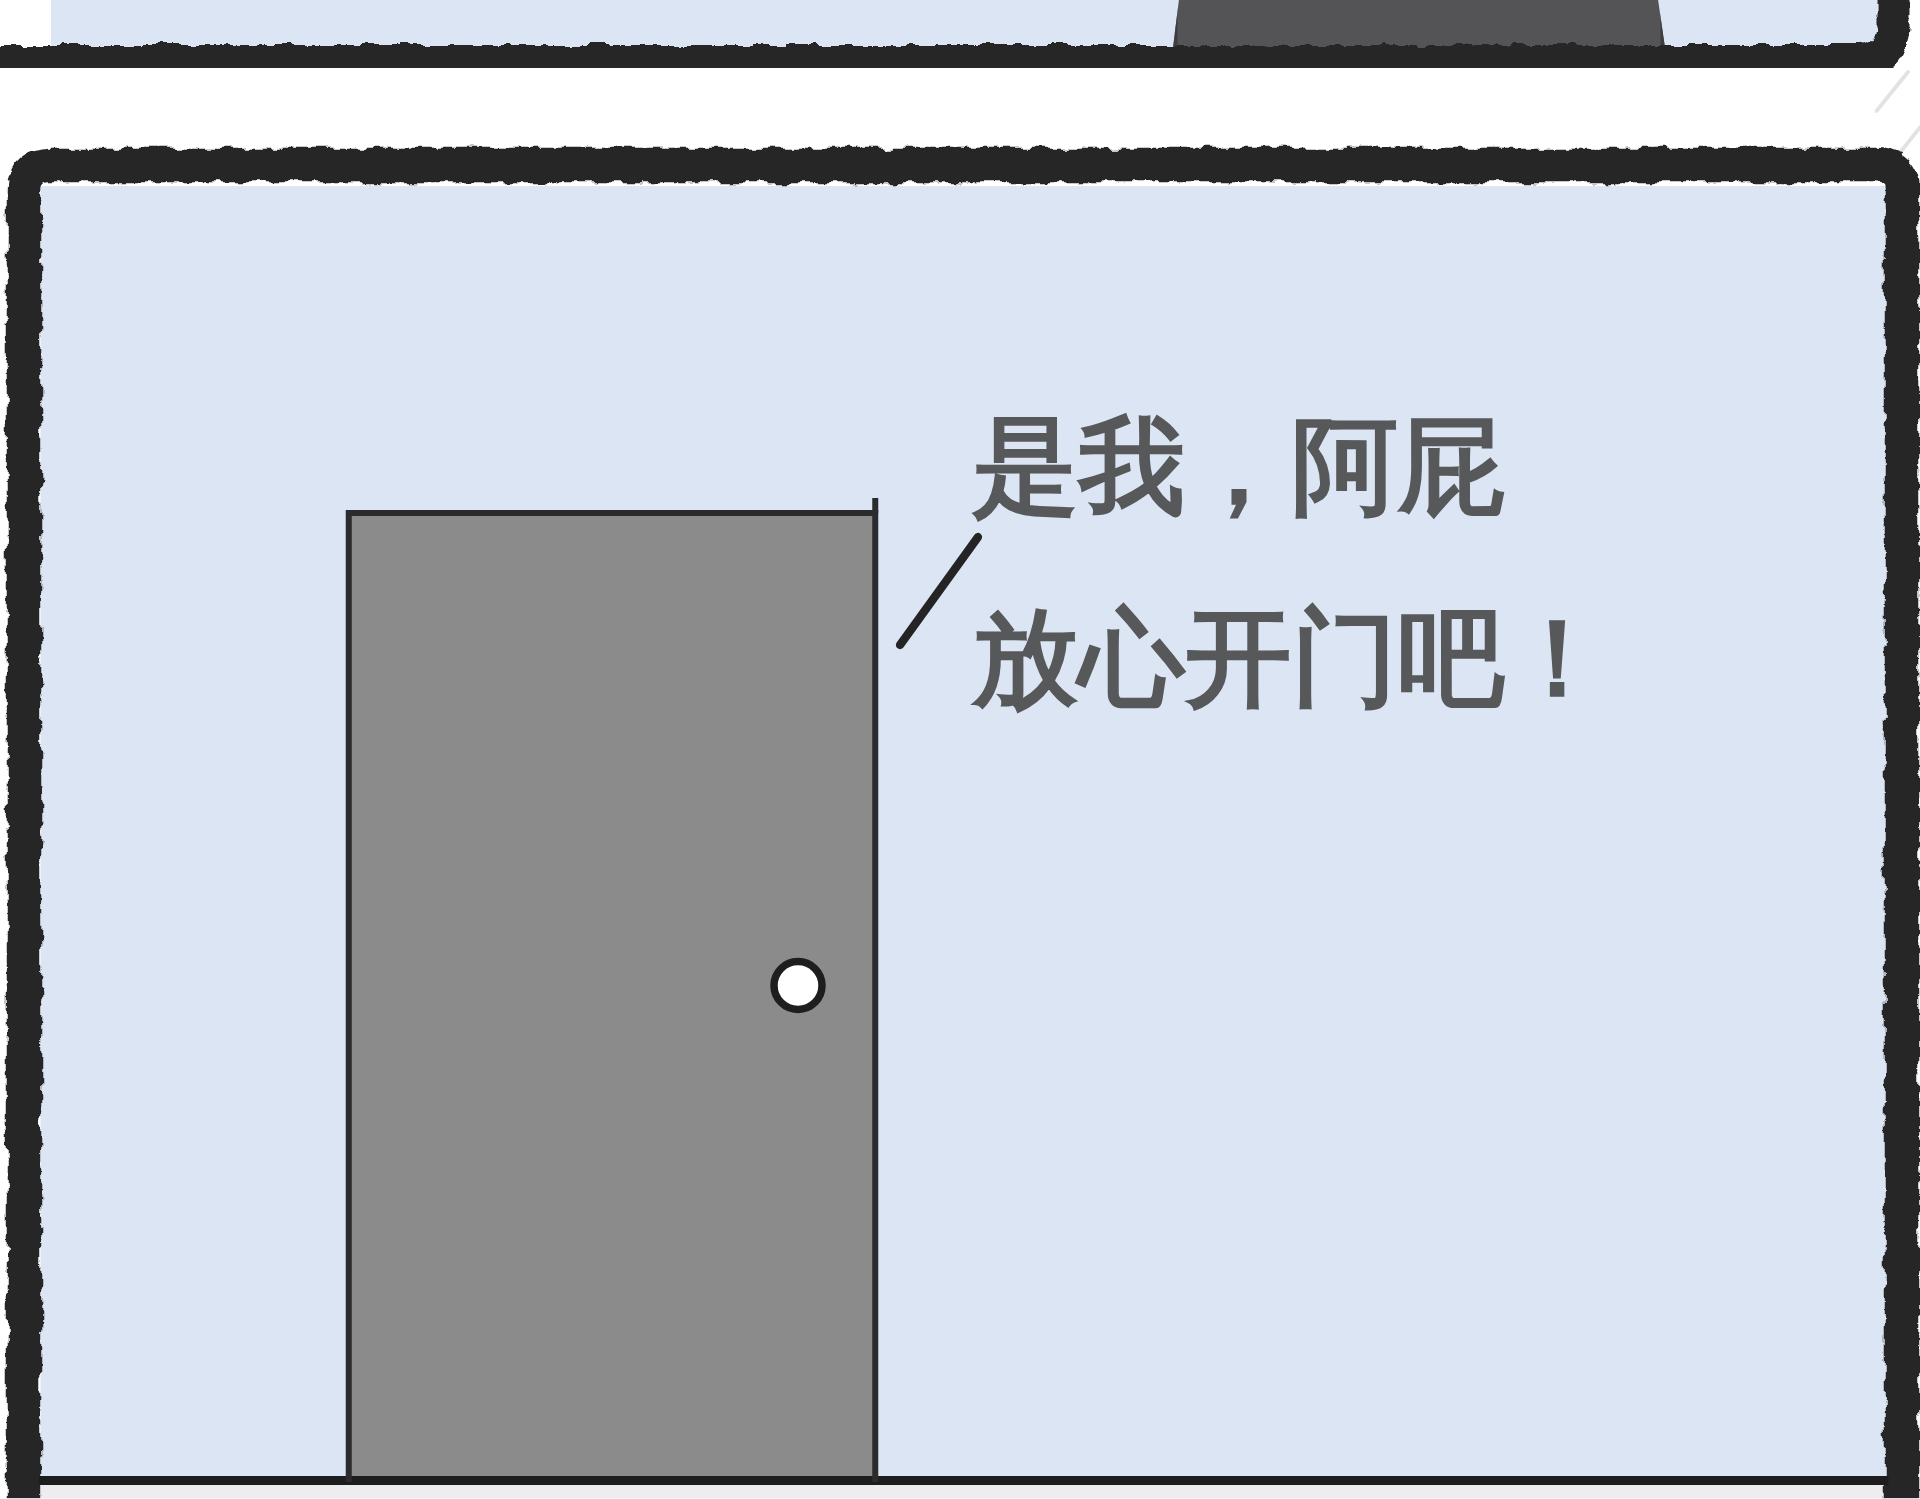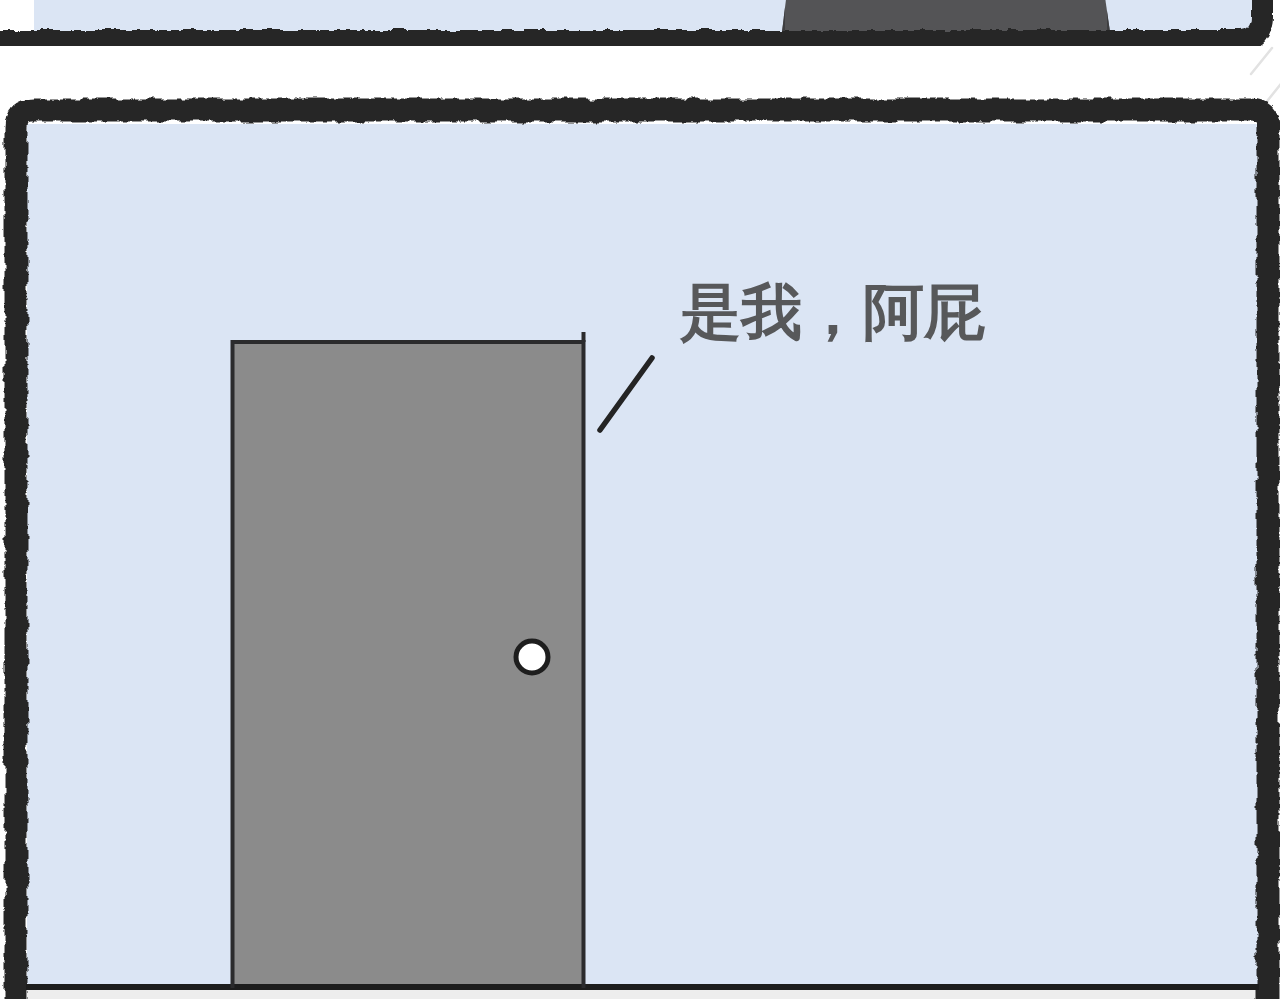--- a/index.html
+++ b/index.html
@@ -31,22 +31,22 @@
   }
   .door{
     position:absolute;left:232px;top:340px;width:352px;height:648px;
     background:var(--door);
   }
   .floor{
     position:absolute;left:27px;top:990px;width:1232px;height:9px;
     background:var(--floor);
   }
   .speech{
-    position:absolute;left:680px;top:248px;
-    font-size:61px;line-height:128px;font-weight:700;
+    position:absolute;left:648px;top:248px;
+    font-size:71px;line-height:128px;font-weight:700;
     color:var(--text);white-space:nowrap;
     font-family:"Liberation Sans", sans-serif;
   }
   
   svg.ink{
     position:absolute;left:0;top:0;width:1280px;height:999px;
     pointer-events:none;
   }
   .stroke-ink{stroke:var(--ink);fill:none;}
   .stroke-doore{stroke:var(--door-edge);fill:none;}
@@ -63,20 +63,21 @@
     <div class="wall-top"></div>
     <div class="door-top"></div>
   </section>
 
   <section>
     <div class="wall-main"></div>
     <div class="door"></div>
     <div class="floor"></div>
     <div class="speech">
       <div>是我，阿屁</div>
+      <div>放心开门吧！</div>
     </div>
   </section>
 
   <svg class="ink" viewBox="0 0 1280 999">
     <defs>
       <filter id="rough" x="-8%" y="-8%" width="116%" height="116%">
         <feTurbulence type="fractalNoise" baseFrequency="0.085" numOctaves="4" seed="7" result="n"></feTurbulence>
         <feDisplacementMap in="SourceGraphic" in2="n" scale="7" xChannelSelector="R" yChannelSelector="G"></feDisplacementMap>
       </filter>
     </defs>

